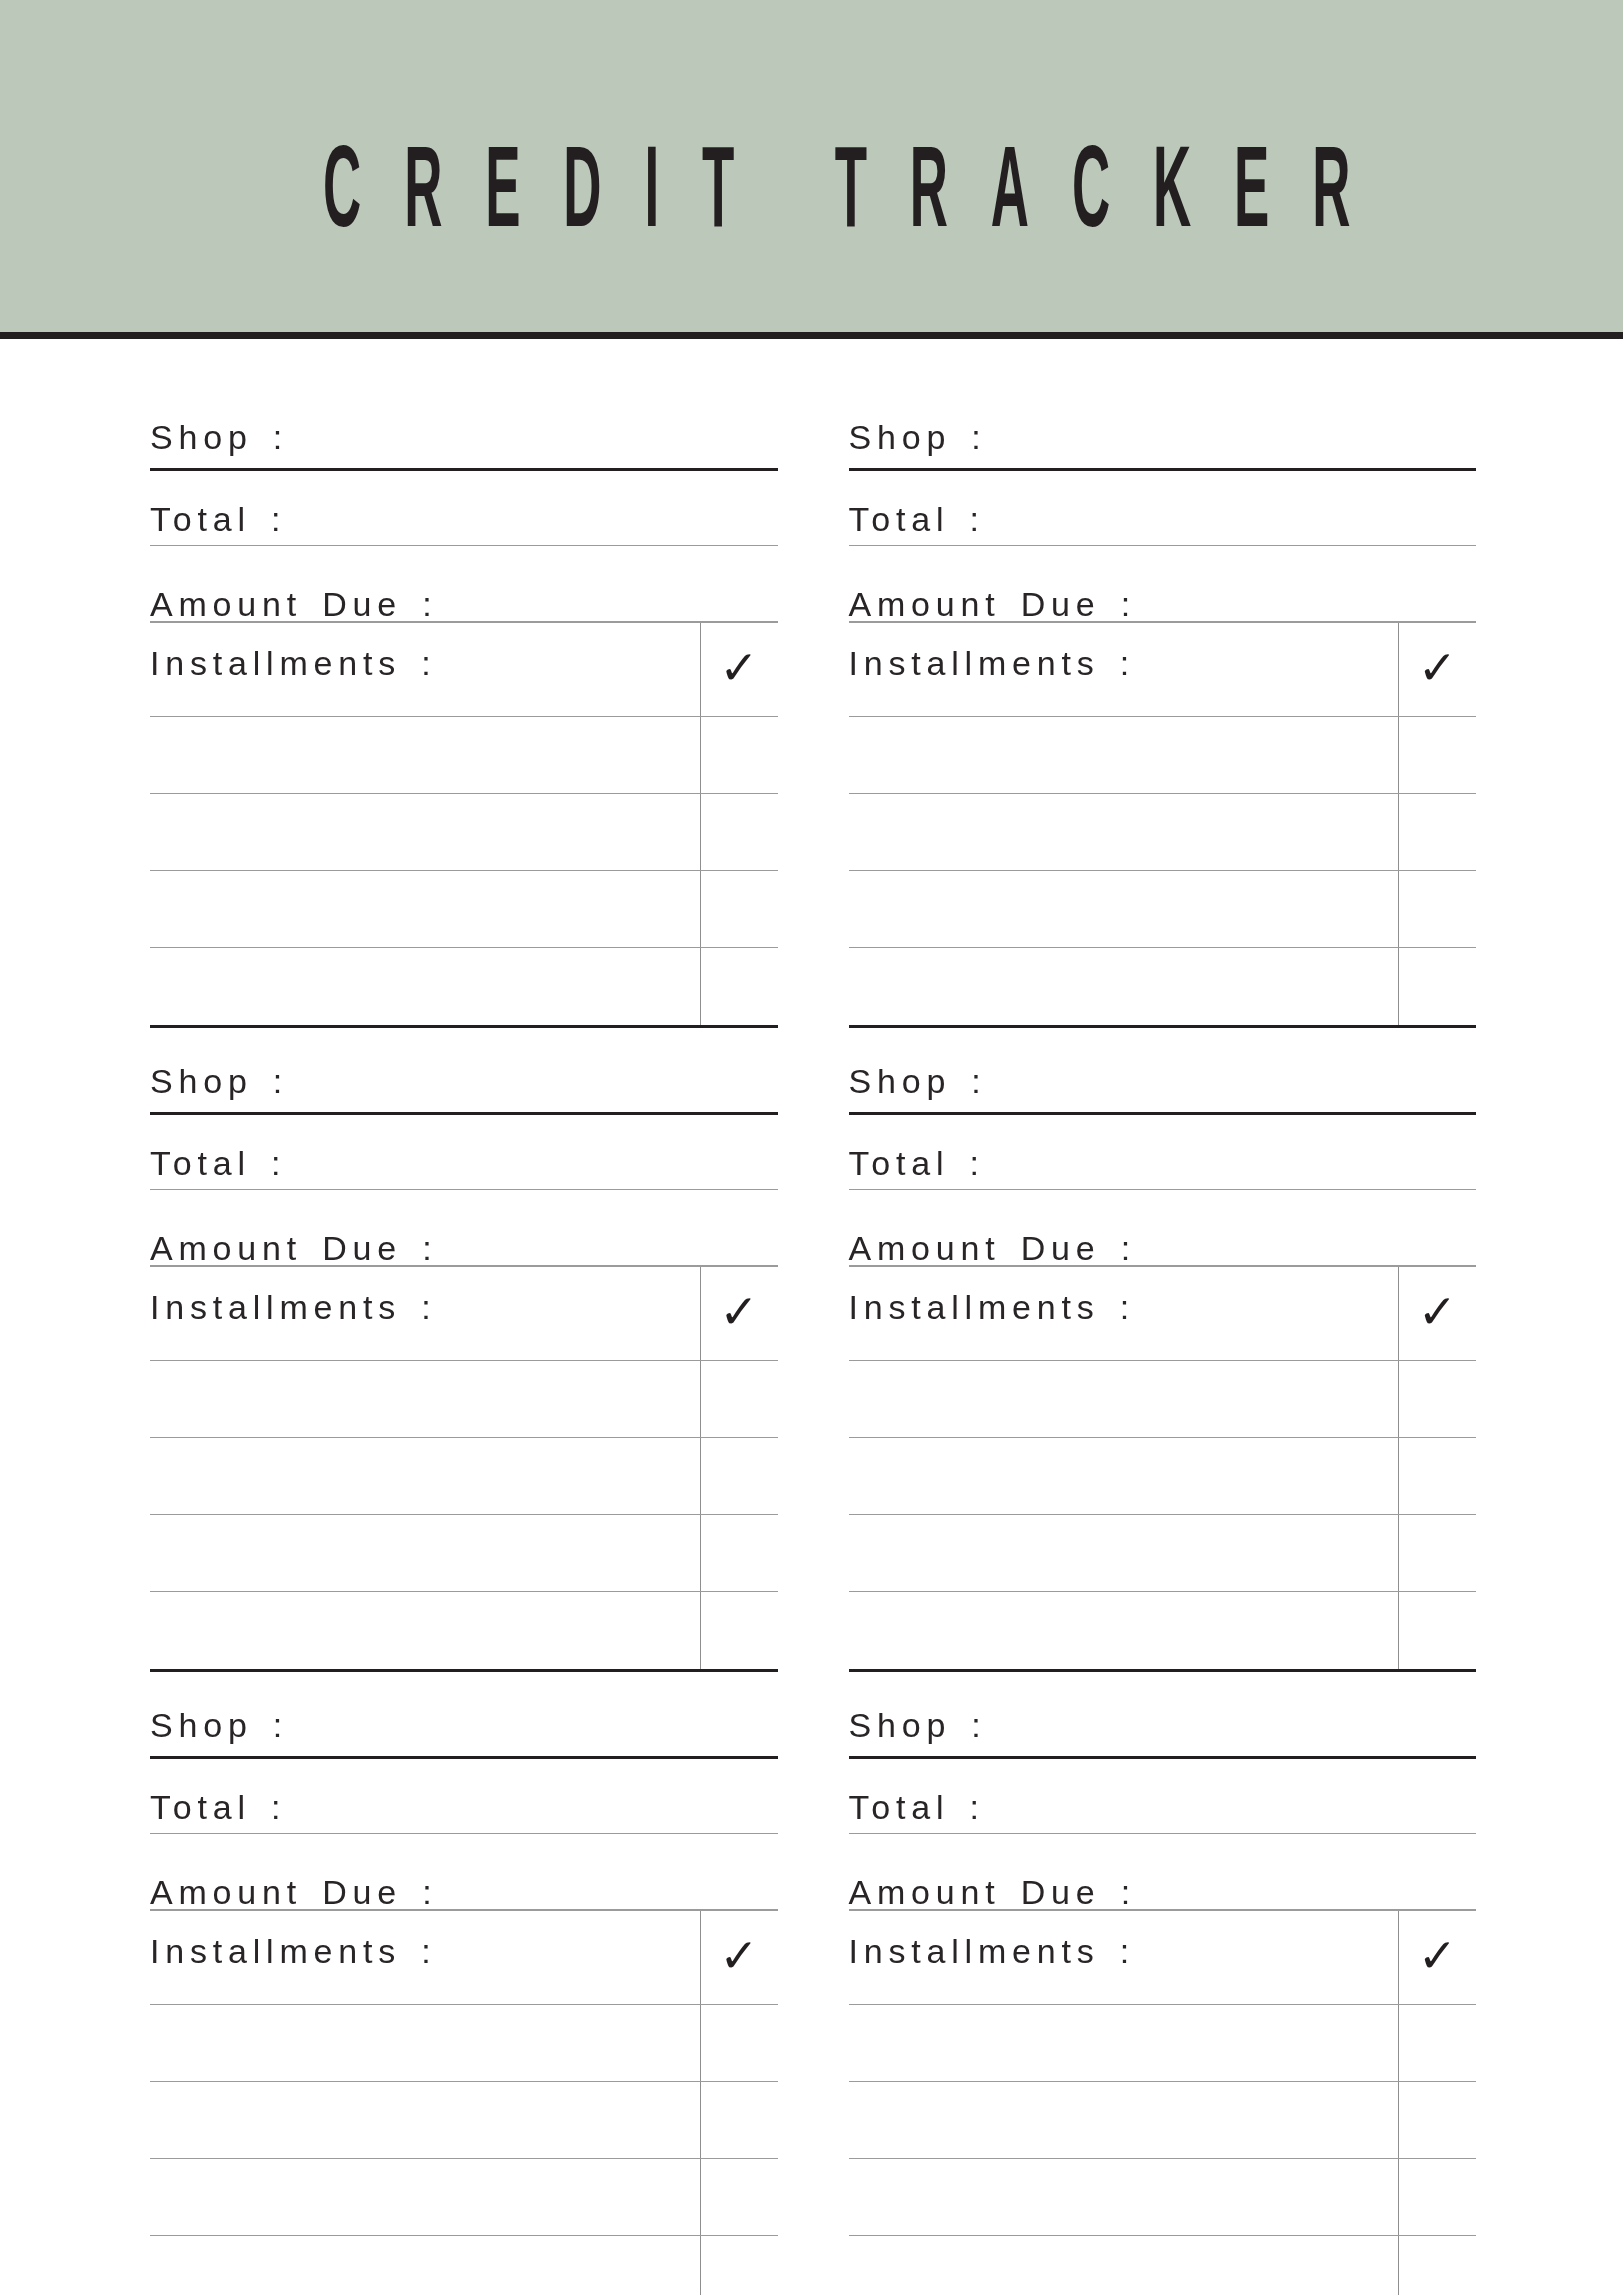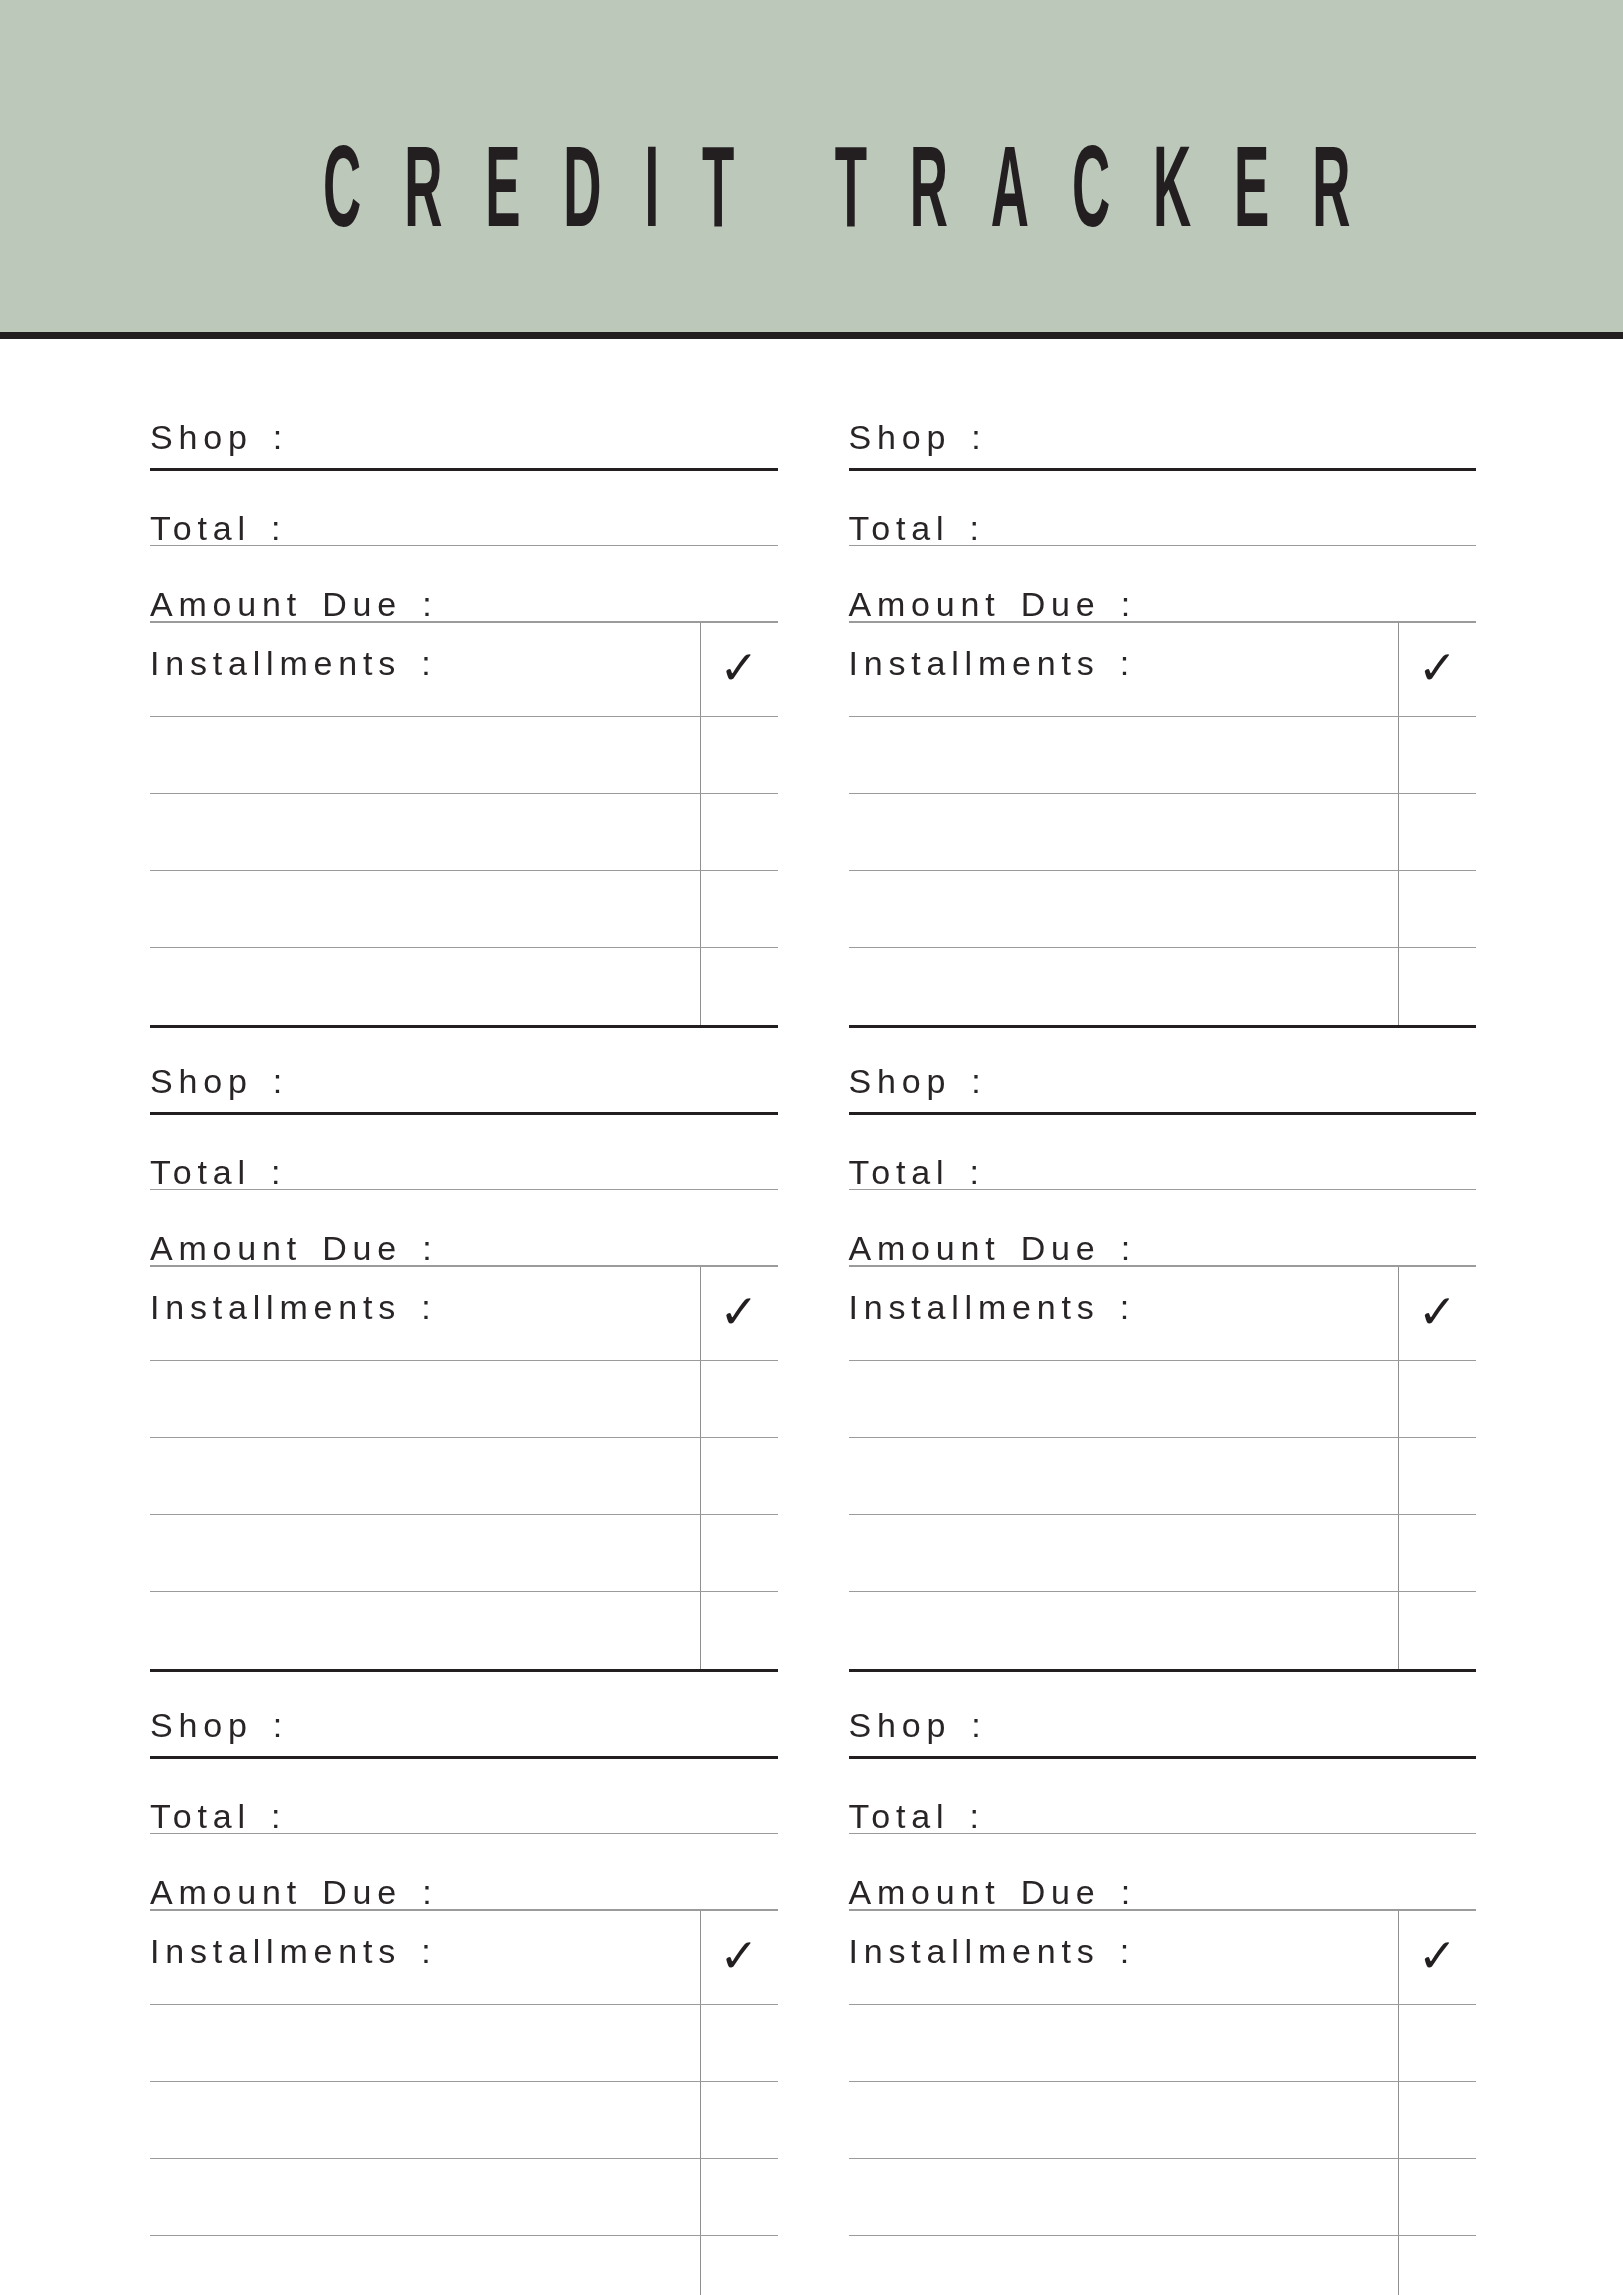--- a/index.html
+++ b/index.html
@@ -31,21 +31,21 @@
     column-gap:71px; row-gap:36px;
   }
   .block{width:100%;}
   .lbl{
     font-size:34px; line-height:1.0; color:var(--text);
     letter-spacing:5.8px; word-spacing:5px; white-space:nowrap;
   }
   .frow{display:flex;}
   .frow .write{flex:1;}
   .shop-row{height:51px; border-bottom:3.3px solid var(--dark); align-items:flex-start;}
-  .total-row{height:75px; border-bottom:1.7px solid var(--line); padding-top:23.4px; align-items:flex-end;}
+  .total-row{height:75px; border-bottom:1.7px solid var(--line); padding-top:23.4px; align-items:center;}
   .amount-row{height:76px; border-bottom:1.7px solid var(--line); padding-top:25px; align-items:flex-end;}
   
   .table{border-top:1.7px solid var(--line); border-bottom:3.3px solid var(--dark);}
   .thead{height:94px; border-bottom:1.7px solid var(--line); display:flex;}
   .thead .lbl-cell{padding-top:23.4px;}
   .lbl-cell{flex:1;}
   .check-cell{
     width:78px; border-left:1.7px solid var(--divider);
     display:flex; align-items:center; justify-content:center;
   }

